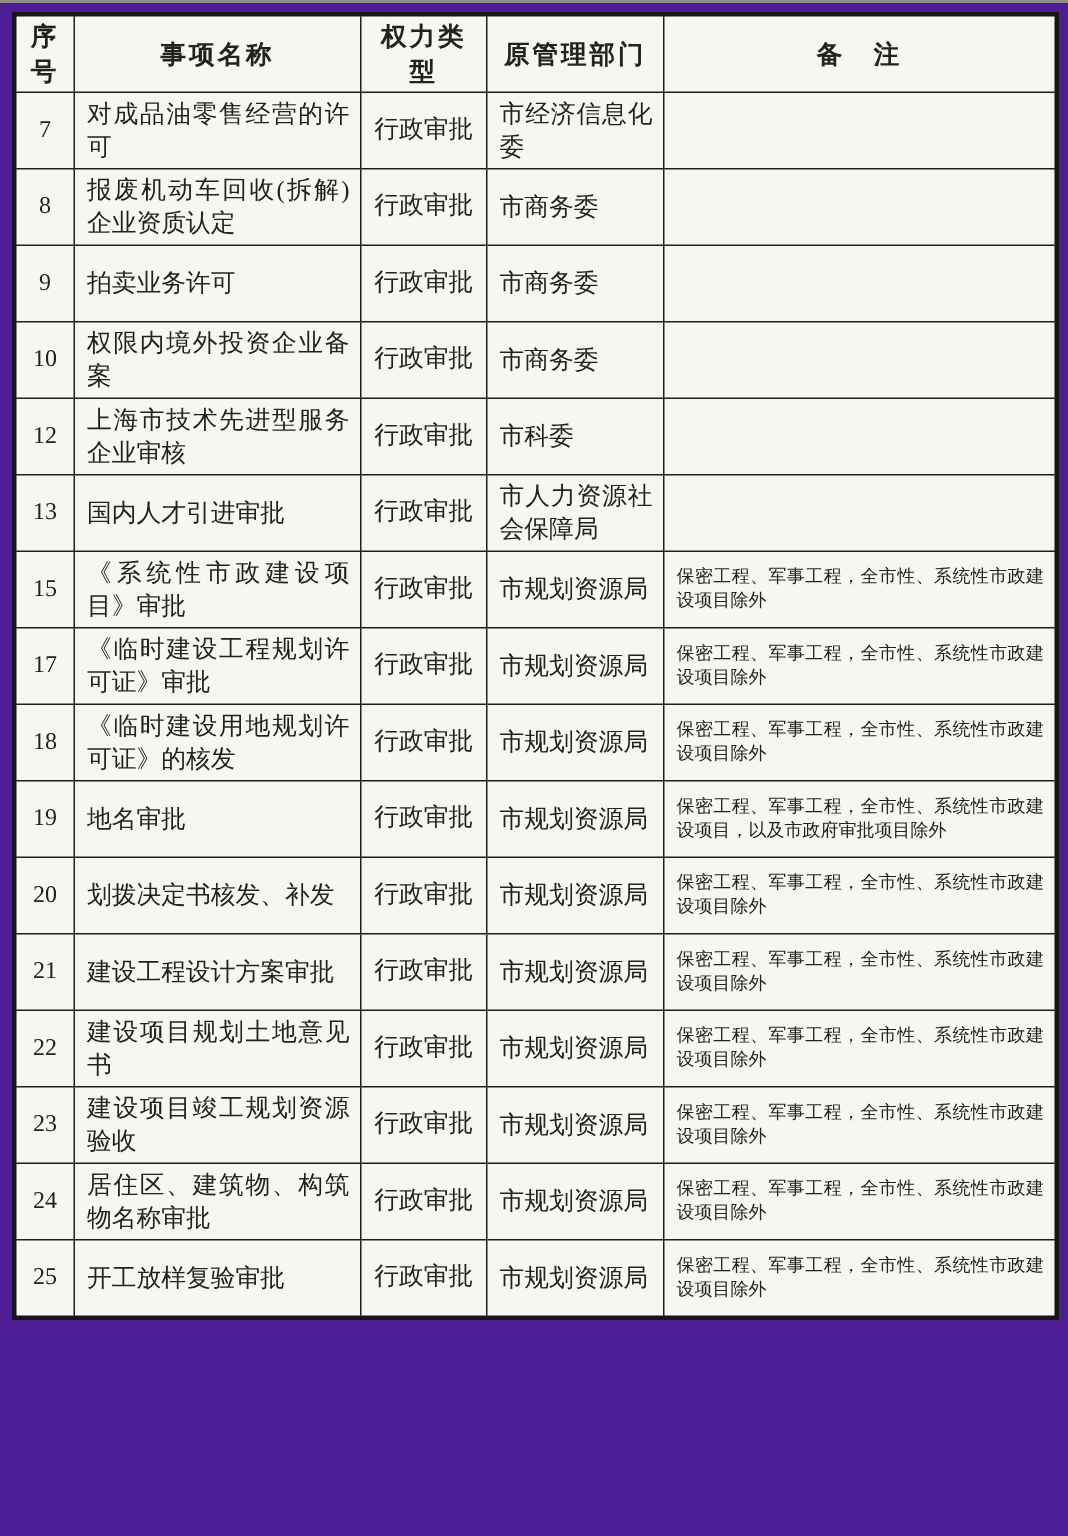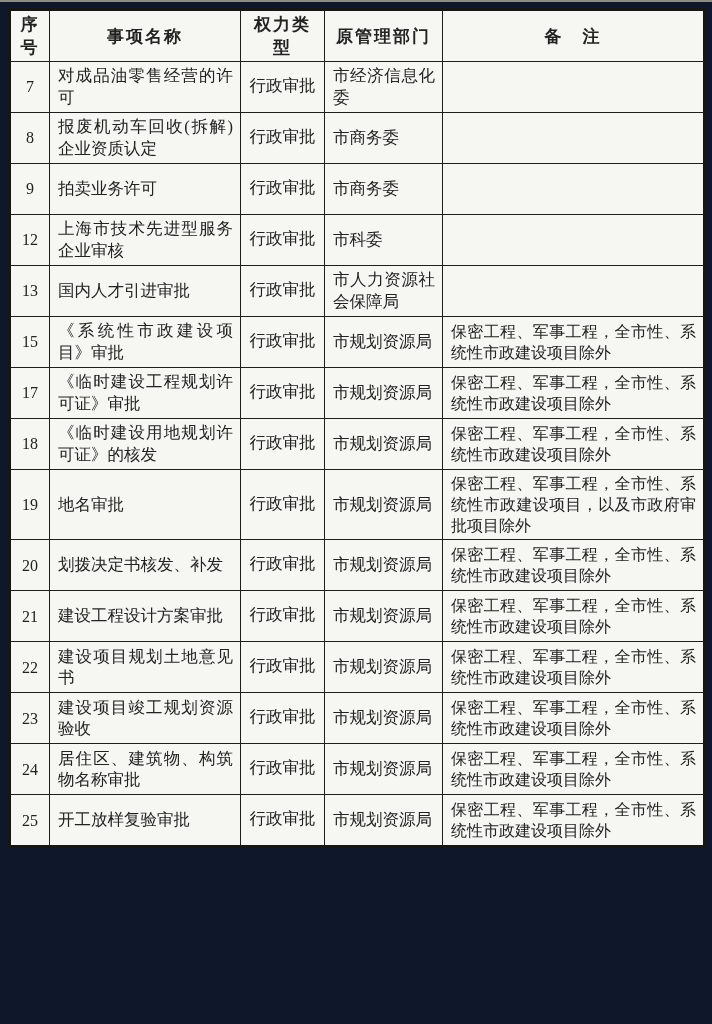--- a/index.html
+++ b/index.html
@@ -4,21 +4,21 @@
 <style>
   html, body {
     margin: 0;
     padding: 0;
     background: #f3f3f0;
   }
   .page {
     position: relative;
     width: 712px;
     height: 1024px;
-    background: #0f172a;
+    background: #4c1d95;
     overflow: hidden;
     font-family: "Liberation Serif", "DejaVu Serif", serif;
     color: #222220;
   }
   .scan-edge {
     position: absolute;
     top: 0;
     left: 0;
     width: 712px;
     height: 2px;
@@ -70,21 +70,21 @@
     padding: 3px 2px;
     font-family: Liberation Mono, monospace;
   }
   td.col-dept {
     text-align: justify;
     text-justify: inter-character;
   }
   td.col-note {
     text-align: justify;
     text-justify: inter-character;
-    font-size: 16px;
+    font-size: 12px;
   }
 </style>
 </head>
 <body>
 
 <div class="page">
   <div class="scan-edge"></div>
 
   <table class="approval">
     <colgroup>
@@ -119,20 +119,27 @@
           <td class="col-note"></td>
         </tr>
         <tr>
           <td class="col-no">9</td>
           <td class="col-name">拍卖业务许可</td>
           <td class="col-type">行政审批</td>
           <td class="col-dept">市商务委</td>
           <td class="col-note"></td>
         </tr>
         <tr>
+          <td class="col-no">10</td>
+          <td class="col-name">权限内境外投资企业备案</td>
+          <td class="col-type">行政审批</td>
+          <td class="col-dept">市商务委</td>
+          <td class="col-note"></td>
+        </tr>
+        <tr>
           <td class="col-no">12</td>
           <td class="col-name">上海市技术先进型服务企业审核</td>
           <td class="col-type">行政审批</td>
           <td class="col-dept">市科委</td>
           <td class="col-note"></td>
         </tr>
         <tr>
           <td class="col-no">13</td>
           <td class="col-name">国内人才引进审批</td>
           <td class="col-type">行政审批</td>

